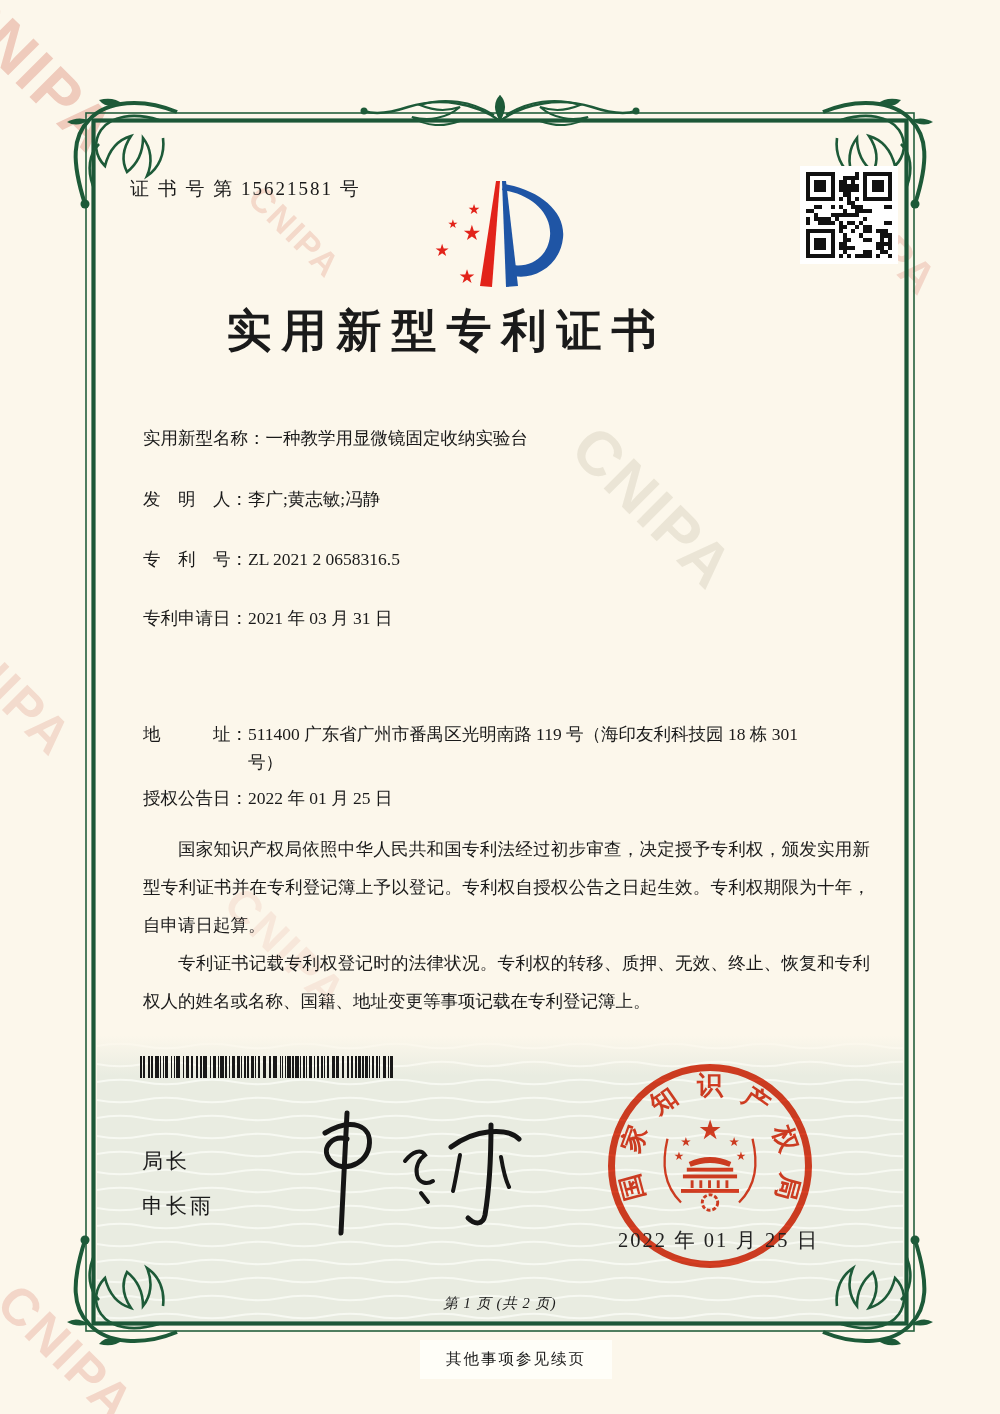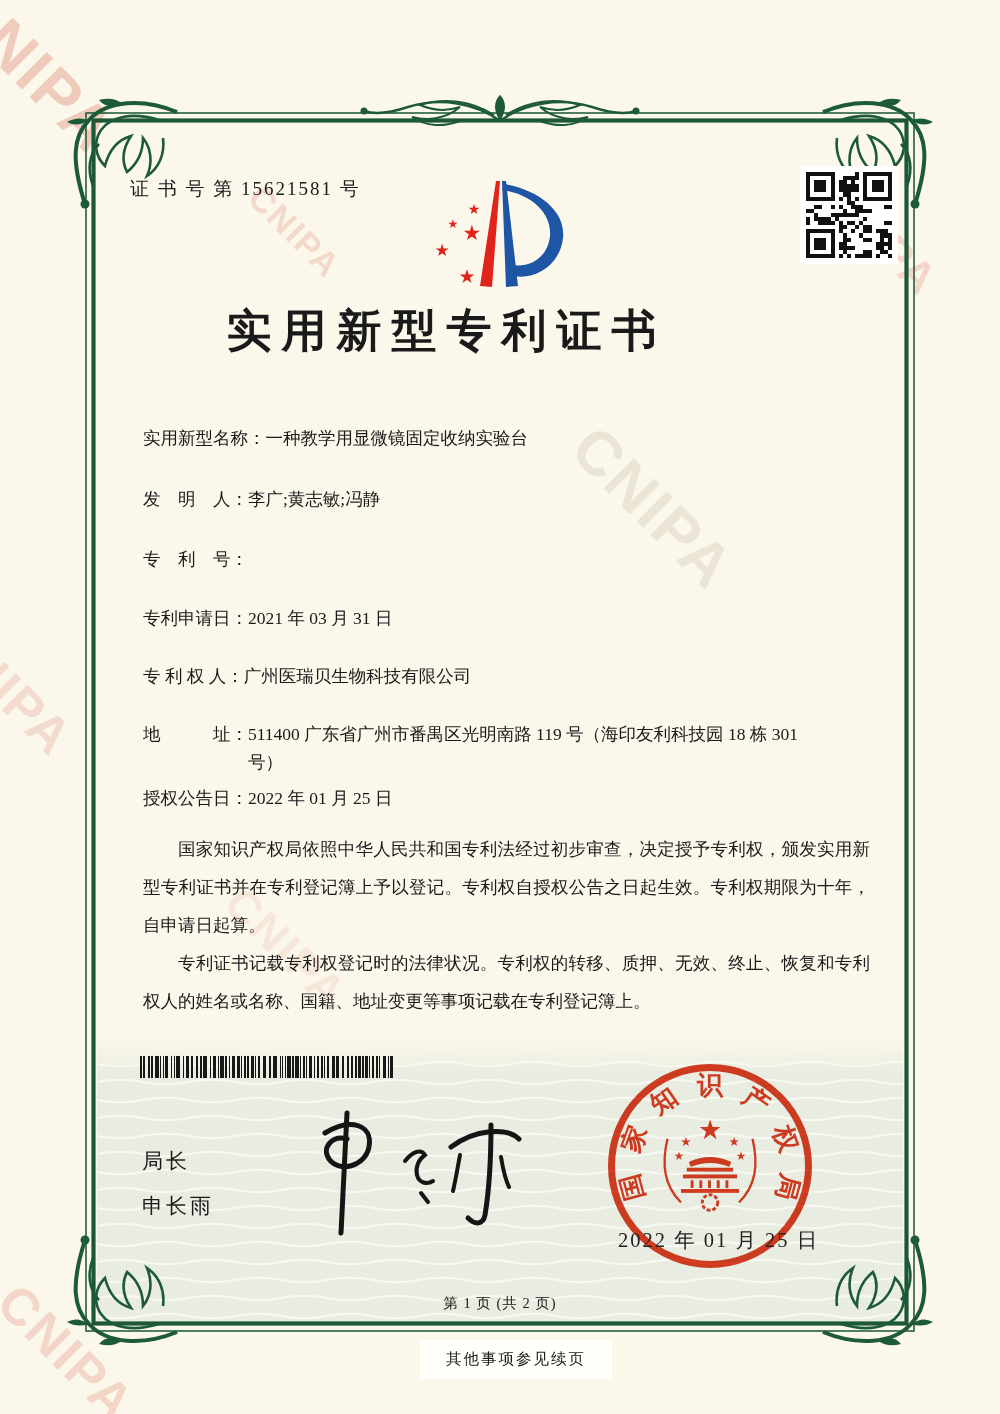--- a/index.html
+++ b/index.html
@@ -23,21 +23,21 @@
   .band-fade{left:97px;top:1036px;width:806px;height:40px;
              background:linear-gradient(#fcf7eb,rgba(252,247,235,0));}
   .barcode{left:140px;top:1056px;}
   .director{left:142px;font-size:21px;letter-spacing:3px;}
   .seal{left:600px;top:1056px;width:220px;height:220px;mix-blend-mode:multiply;opacity:.95;}
   .seal-ring{position:absolute;left:8px;top:8px;width:190px;height:190px;border:7px solid #dd3418;
              border-radius:50%;}
   .seal-char{position:absolute;width:30px;height:30px;font-size:26px;line-height:30px;
              text-align:center;font-weight:bold;color:#dd3418;}
   .seal-date{left:618px;top:1226px;font-size:20.5px;letter-spacing:2px;color:#222;z-index:6;}
-  .pagenum{left:0;top:1294px;width:1000px;text-align:center;font-size:14.5px;letter-spacing:1px;}
+  .pagenum{left:0;top:1294px;width:1000px;text-align:center;font-size:14.5px;letter-spacing:1px;font-style:italic;}
   .note{left:16px;top:1340px;width:1000px;text-align:center;font-size:15.5px;letter-spacing:2px;}
   .note span{background:#fffef8;padding:9px 26px;display:inline-block;}
   .sig-label-block{z-index:5;}
 </style>
 </head>
 <body>
 
 <div class="page">
 
   <span class="wm" style="left:-14px;top:-30px;font-size:64px;color:rgba(214,118,96,.34);">CNIPA</span>
@@ -245,28 +245,25 @@
   <div class="frow" style="top:485px;">
     <span class="flabel">发　明　人：</span>
     <span class="fvalue">李广;黄志敏;冯静</span>
   </div>
   <div class="frow" style="top:424px;">
     <span class="flabel">实用新型名称：</span>
     <span class="fvalue">一种教学用显微镜固定收纳实验台</span>
   </div>
   <div class="frow" style="top:545px;font-family:Liberation Serif, serif;">
     <span class="flabel">专　利　号：</span>
+    <span class="fvalue">ZL 2021 2 0658316.5</span>
   </div>
   <div class="frow" style="top:604px;">
     <span class="flabel">专利申请日：</span>
     <span class="fvalue">2021 年 03 月 31 日</span>
-  </div>
-  <div class="frow" style="top:662px;">
-    <span class="flabel">专 利 权 人：</span>
-    <span class="fvalue">广州医瑞贝生物科技有限公司</span>
   </div>
   <div class="frow" style="top:720px;">
     <span class="flabel">地　　　址：</span>
     <span class="fvalue addr-value">511400 广东省广州市番禺区光明南路 119 号（海印友利科技园 18 栋 301 号）</span>
   </div>
   <div class="frow" style="top:784px;position:absolute;">
     <span class="flabel">授权公告日：</span>
     <span>2022 年 01 月 25 日</span>
   </div>
 

